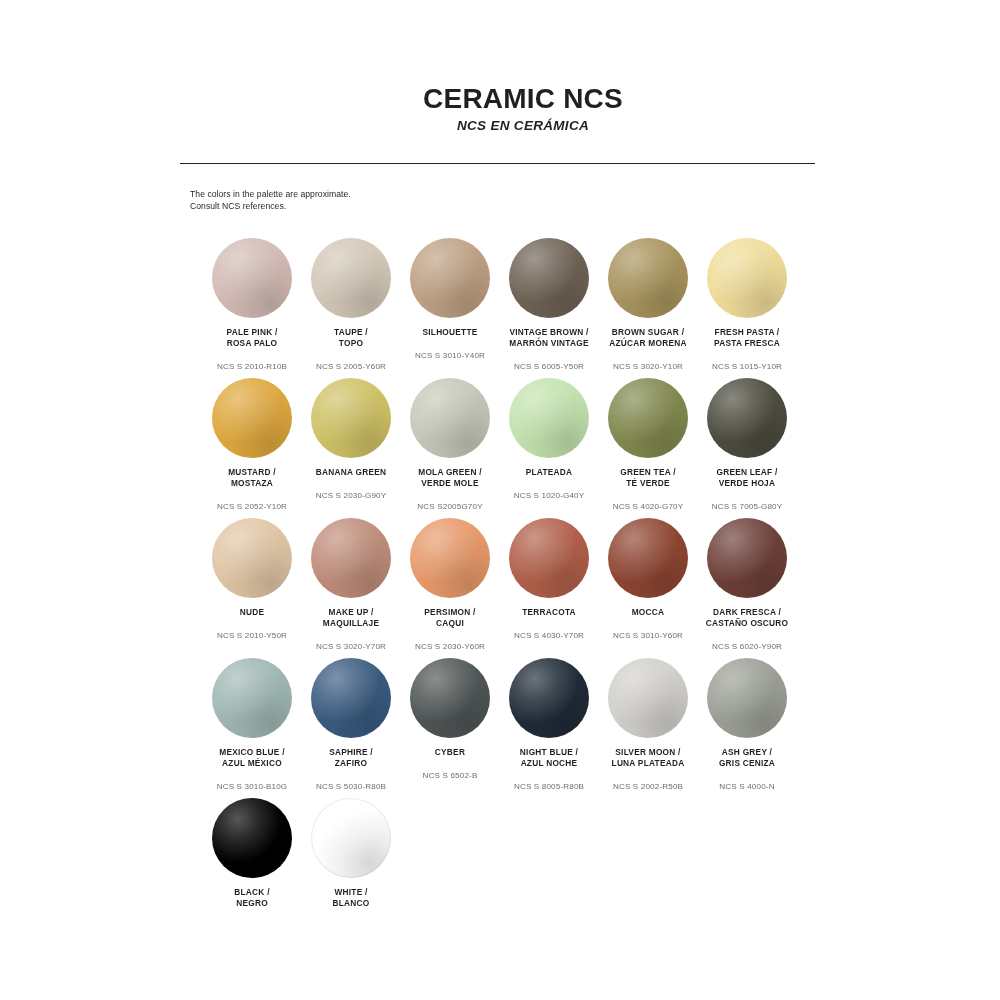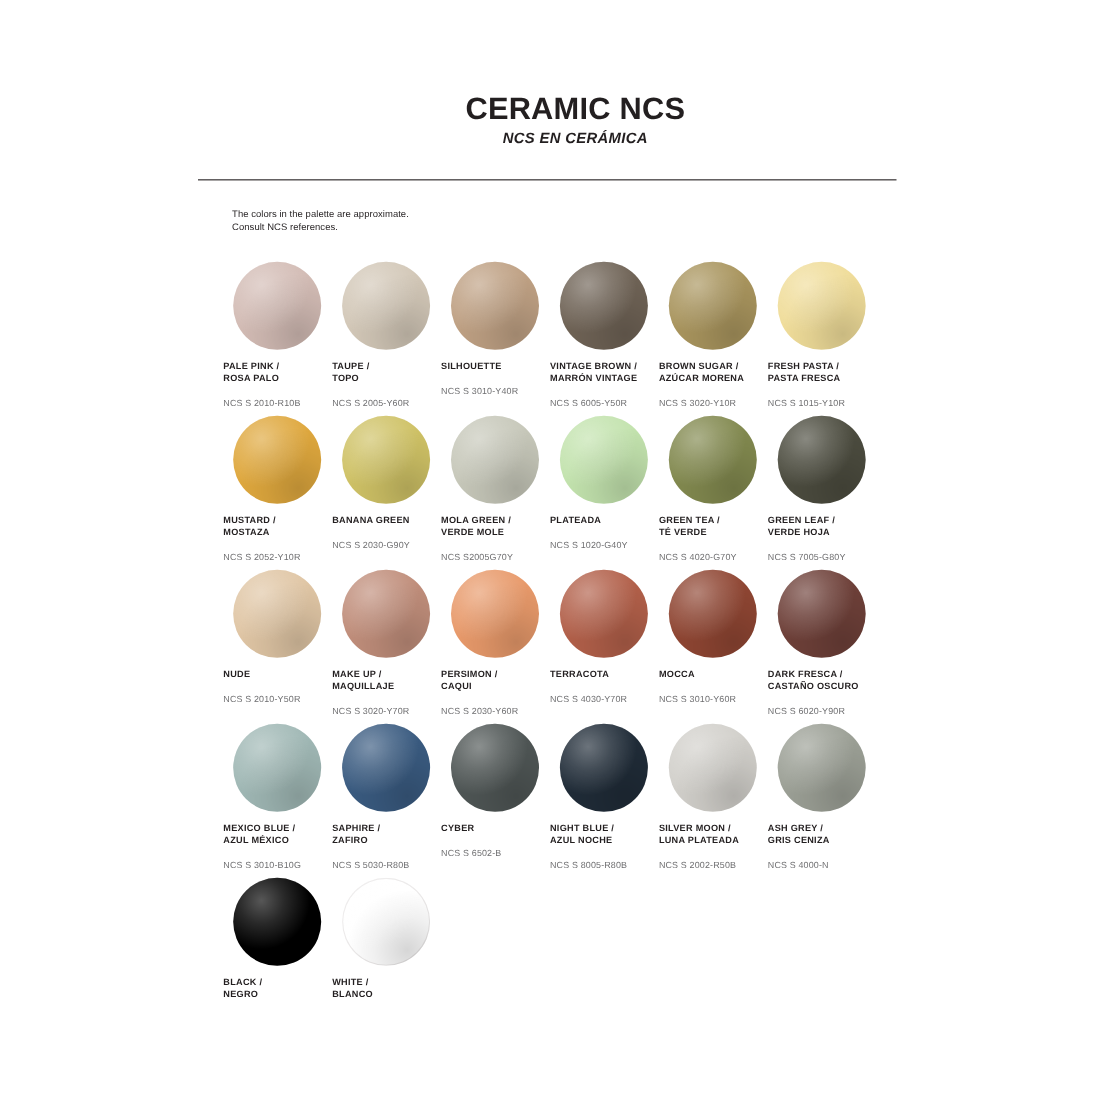--- a/index.html
+++ b/index.html
@@ -52,21 +52,21 @@
     left: 180px;
     top: 163px;
     width: 635px;
     height: 1px;
     background: #231f20;
   }
 
   
   .notes {
     position: absolute;
-    left: 211px;
+    left: 190px;
     top: 188px;
     width: 620px;
     display: flex;
   }
   .note-col {
     font-size: 8.6px;
     line-height: 1.45;
     color: #231f20;
     letter-spacing: 0.05px;
   }
@@ -113,21 +113,21 @@
         rgba(255,255,255,0.16) 26%,
         rgba(255,255,255,0.0) 55%),
       radial-gradient(circle at 74% 82%,
         rgba(0,0,0,0.16) 0%,
         rgba(0,0,0,0.06) 34%,
         rgba(0,0,0,0.0) 62%);
   }
 
   .labels {
     margin-top: 9px;
-    text-align: left;
+    text-align: center;
     width: 98px;
   }
   .name {
     font-size: 8.3px;
     font-weight: bold;
     letter-spacing: 0.25px;
     color: #231f20;
     line-height: 1.32;
   }
   .code {

